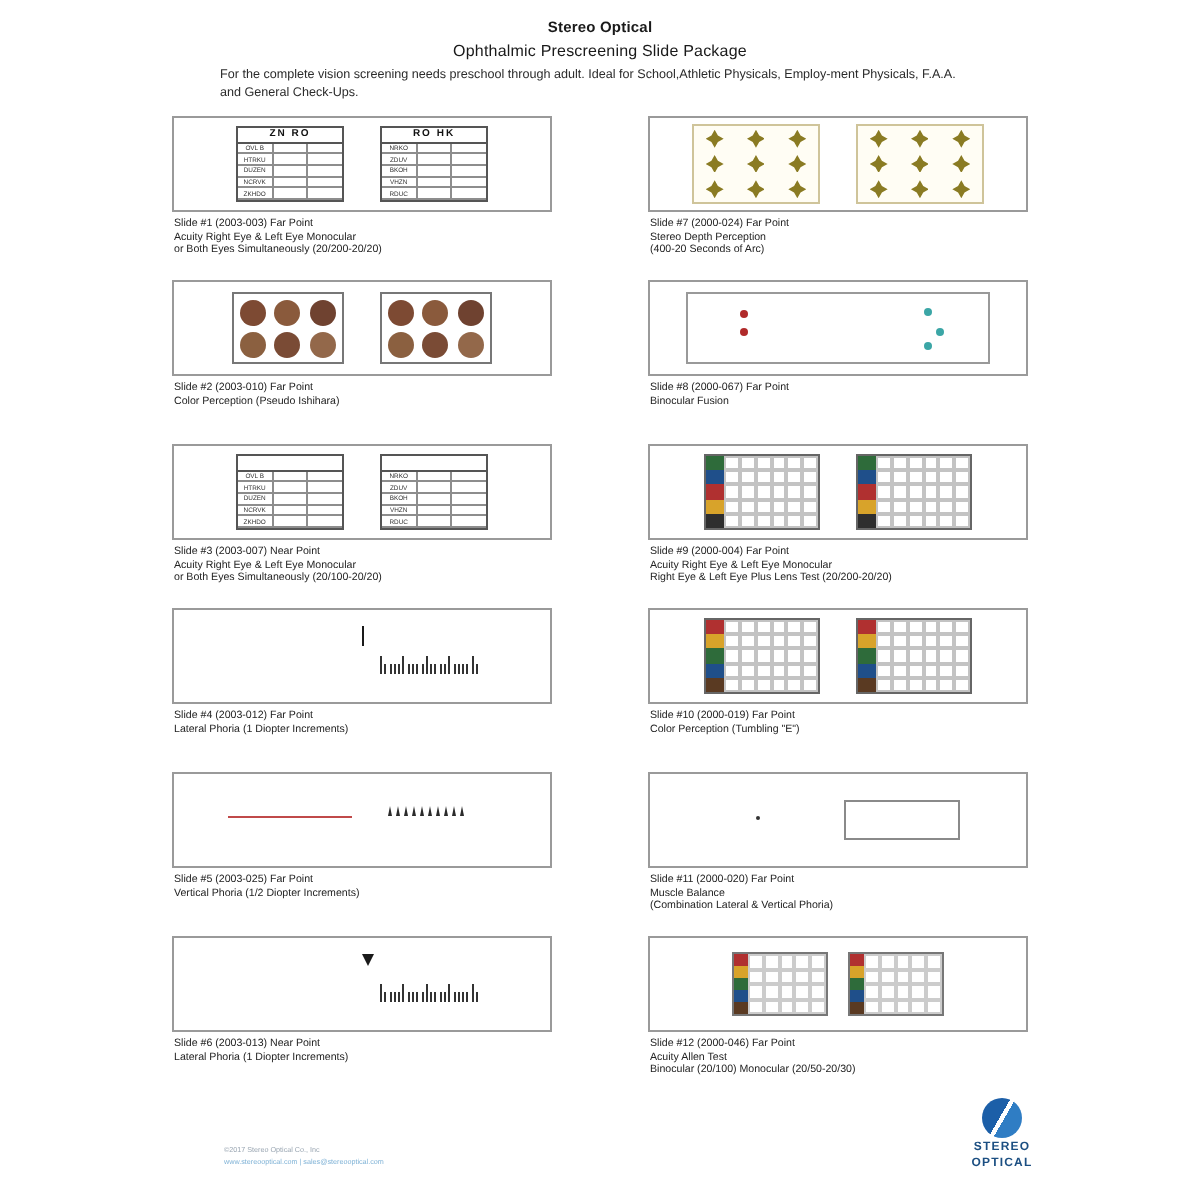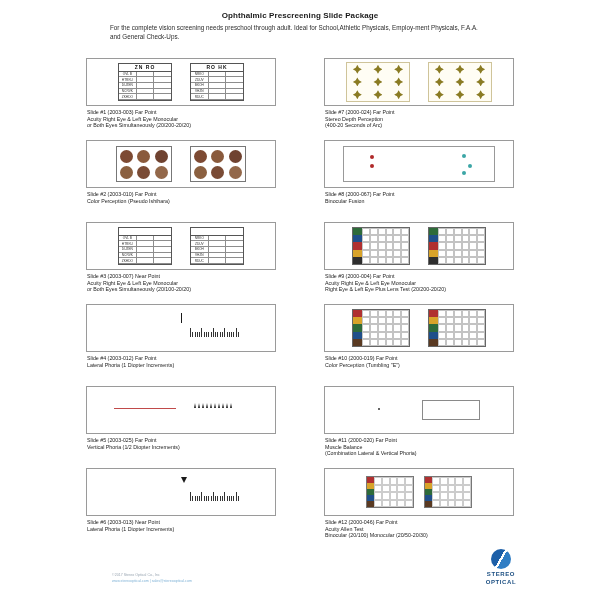--- a/index.html
+++ b/index.html
@@ -8,21 +8,21 @@
     background:#ffffff;
     font-family:"Liberation Sans", sans-serif;
     color:#1a1a1a;
     overflow:hidden;
   }
   .page{position:relative;width:600px;height:600px;box-sizing:border-box;}
 
   
   .header{padding-top:9px;text-align:center;}
   .h-title{font-size:7.5px;font-weight:bold;letter-spacing:.1px;line-height:10px;}
-  .h-sub{font-size:8px;font-weight:bold;letter-spacing:.1px;line-height:11px;margin-top:1px;text-align:center;}
+  .h-sub{font-size:8px;font-weight:normal;letter-spacing:.1px;line-height:11px;margin-top:1px;text-align:center;}
   .h-body{
     width:380px;margin:3px auto 0 auto;
     font-size:6.3px;line-height:8.6px;text-align:left;color:#2b2b2b;
   }
 
   
   .columns{
     position:absolute;top:58px;left:0;width:600px;height:510px;
     display:flex;justify-content:center;gap:48px;
   }
@@ -117,20 +117,21 @@
   }
   .logo .t1{font-size:6px;font-weight:bold;color:#1c4f82;letter-spacing:.6px;line-height:7.5px;}
   .logo .t2{font-size:6px;font-weight:bold;color:#1c4f82;letter-spacing:.6px;line-height:7.5px;}
 </style>
 </head>
 <body>
 
 <div class="page">
 
   <div class="header">
+    <div class="h-title">Stereo Optical</div>
     <div class="h-sub">Ophthalmic Prescreening Slide Package</div>
     <div class="h-body">For the complete vision screening needs preschool through adult.  Ideal for School,Athletic Physicals, Employ-ment Physicals, F.A.A. and General Check-Ups.</div>
   </div>
 
   <div class="columns">
     <div class="col" id="col-left">
         <div class="cell">
           <div class="frame">
             <div class="art">
               <div class="acuity">

